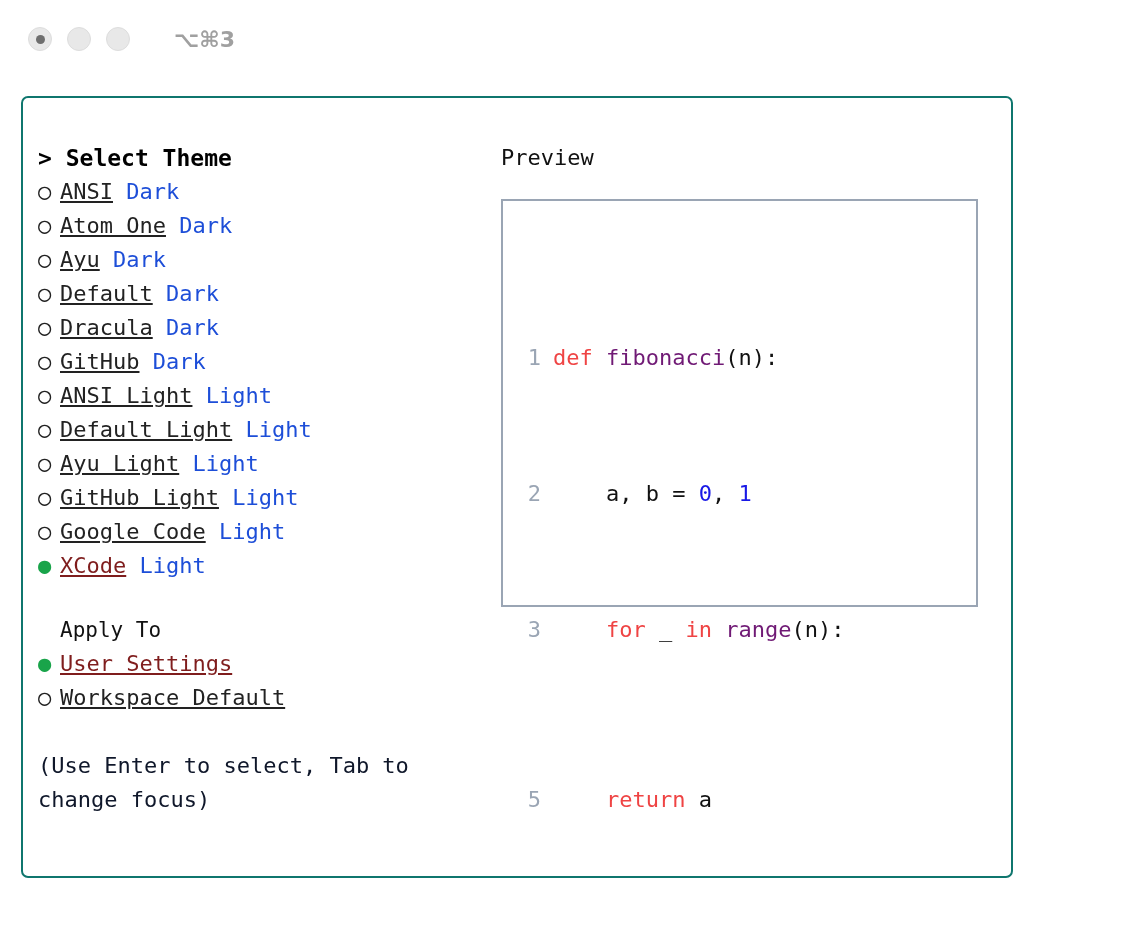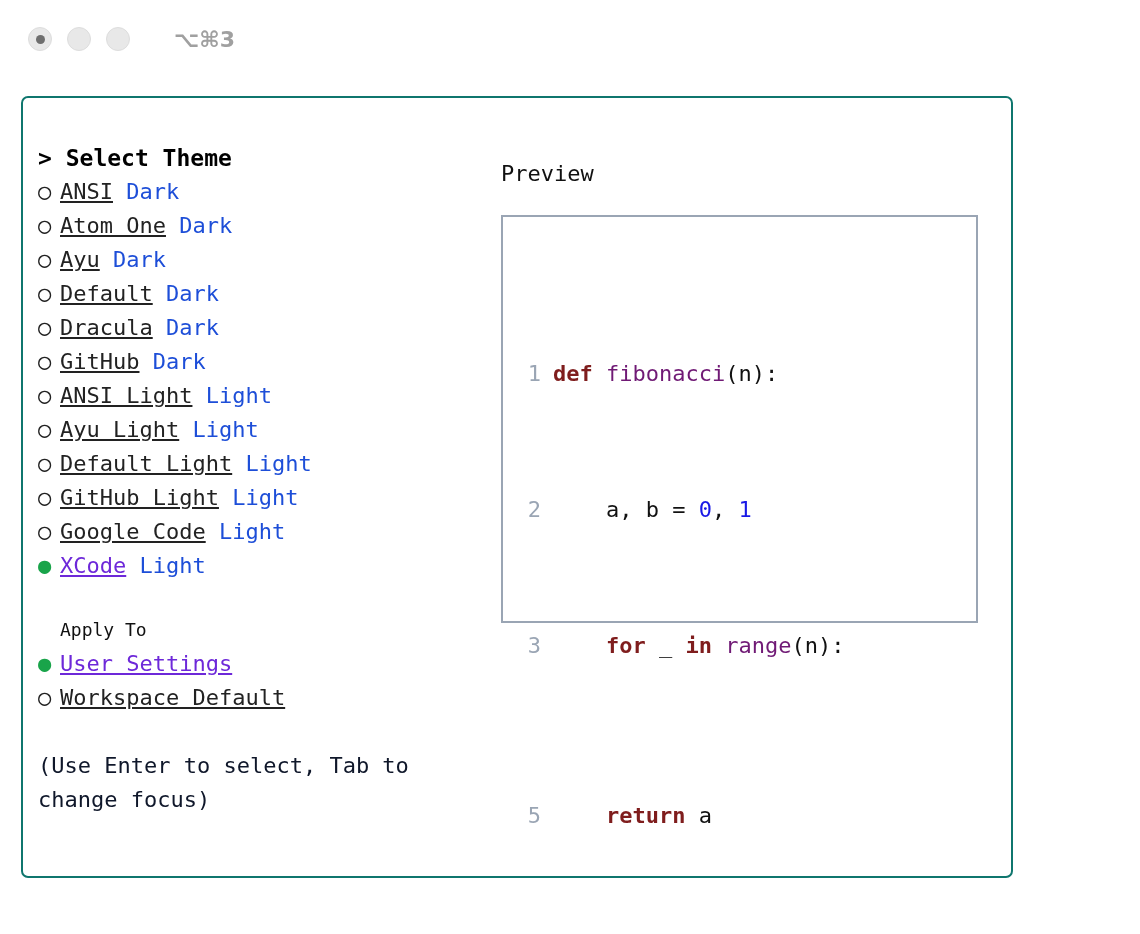--- a/index.html
+++ b/index.html
@@ -95,47 +95,46 @@
     color: #222222;
     white-space: pre;
   }
   .bullet {
     display: inline-block;
     width: 22px;
     color: #222222;
   }
   .bullet.sel { color: #19a44a; }
   .label { color: #222222; text-decoration: underline; }
-  .label.sel { color: #6d28d9; }
+  .label.sel { color: #7f1d1d; }
   .cat {
     color: #1d4ed8;
   }
   .section-title {
-    font-size: 18px;
+    font-size: 21px;
     line-height: 34px;
     color: #111111;
     white-space: pre;
     padding-left: 22px;
   }
   .spacer-sm { height: 30px; }
   .spacer-md { height: 34px; }
   .hint {
     font-size: 22px;
     line-height: 34px;
     color: #0f172a;
     width: 415px;
   }
 
   
   .right-col {
     position: absolute;
     left: 478px;
     top: 43px;
     width: 500px;
-    margin-top: 16px;
   }
   .preview-title {
     font-size: 22px;
     line-height: 34px;
     color: #111111;
     white-space: pre;
   }
   .preview-box {
     margin-top: 24px;
     width: 477px;
@@ -153,21 +152,21 @@
     line-height: 34px;
     white-space: pre;
   }
   .ln {
     color: #9aa5b4;
     display: inline-block;
     width: 16px;
     text-align: right;
     margin-right: 12px;
   }
-  .kw    { color: #7f1d1d; font-weight: bold; }
+  .kw    { color: #ef4444; }
   .fn    { color: #701a75; }
   .num   { color: #1919e6; }
   .plain { color: #111111; }
 </style>
 </head>
 <body>
 
 <div class="titlebar">
   <div class="dots">
     <div class="dot">
@@ -186,22 +185,22 @@
 
       <div class="heading">&gt; Select Theme</div>
 
       <div class="row"><span class="bullet">○</span><span class="label">ANSI</span> <span class="cat">Dark</span></div>
       <div class="row"><span class="bullet">○</span><span class="label">Atom One</span> <span class="cat">Dark</span></div>
       <div class="row"><span class="bullet">○</span><span class="label">Ayu</span> <span class="cat">Dark</span></div>
       <div class="row"><span class="bullet">○</span><span class="label">Default</span> <span class="cat">Dark</span></div>
       <div class="row"><span class="bullet">○</span><span class="label">Dracula</span> <span class="cat">Dark</span></div>
       <div class="row"><span class="bullet">○</span><span class="label">GitHub</span> <span class="cat">Dark</span></div>
       <div class="row"><span class="bullet">○</span><span class="label">ANSI Light</span> <span class="cat">Light</span></div>
+      <div class="row"><span class="bullet">○</span><span class="label">Default Light</span> <span class="cat">Light</span></div>
       <div class="row"><span class="bullet">○</span><span class="label">Ayu Light</span> <span class="cat">Light</span></div>
-      <div class="row"><span class="bullet">○</span><span class="label">Default Light</span> <span class="cat">Light</span></div>
       <div class="row"><span class="bullet">○</span><span class="label">GitHub Light</span> <span class="cat">Light</span></div>
       <div class="row"><span class="bullet">○</span><span class="label">Google Code</span> <span class="cat">Light</span></div>
       <div class="row"><span class="bullet sel">●</span><span class="label sel">XCode</span> <span class="cat">Light</span></div>
 
       <div class="spacer-sm"></div>
 
       <div class="section-title">Apply To</div>
       <div class="row"><span class="bullet sel">●</span><span class="label sel">User Settings</span></div>
       <div class="row"><span class="bullet">○</span><span class="label">Workspace Default</span></div>
 

